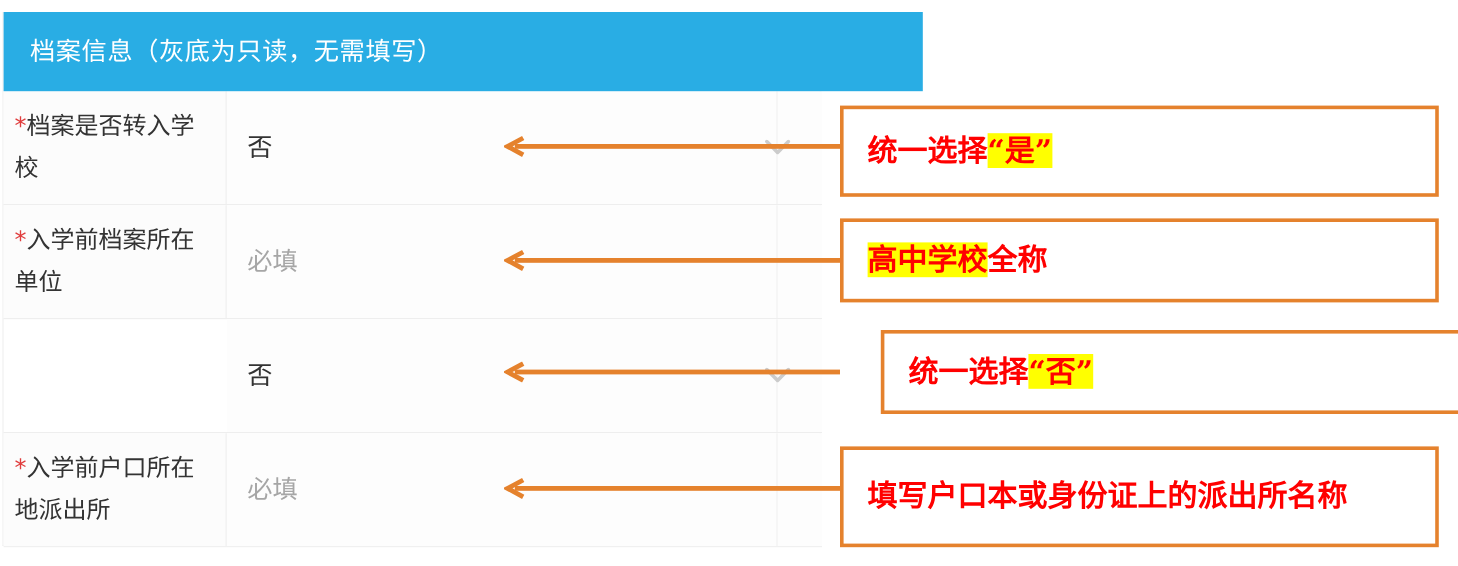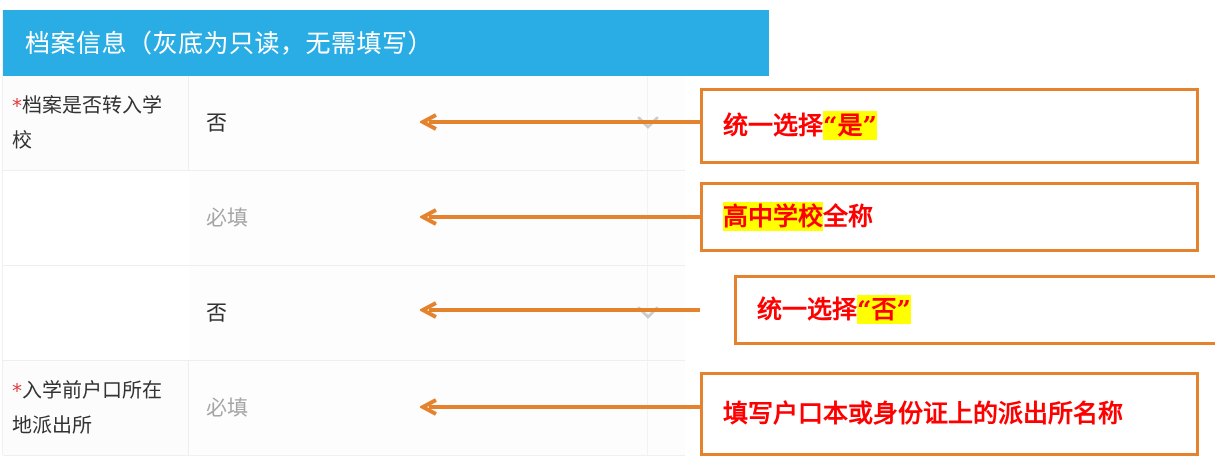--- a/index.html
+++ b/index.html
@@ -37,21 +37,21 @@
     width: 766px;
     height: 66px;
     background: #29ADE4;
     box-sizing: border-box;
     display: flex;
     align-items: center;
     z-index: 2;
   }
   #table-header .title {
     color: #ffffff;
-    font-size: 25px;
+    font-size: 21px;
     line-height: 1;
     padding-left: 22px;
     letter-spacing: 0.5px;
     white-space: nowrap;
   }
 
   .form-row {
     position: absolute;
     left: 0;
     width: 682px;
@@ -195,20 +195,23 @@
       <span class="inner-div"></span>
       <span class="chevron">
         <svg width="22" height="14" viewBox="0 0 22 14" xmlns="http://www.w3.org/2000/svg">
           <path d="M2 2 L11 11 L20 2" fill="none" stroke="#c4c4c4" stroke-width="3" stroke-linecap="round" stroke-linejoin="round"></path>
         </svg>
       </span>
     </div>
   </div>
 
   <div class="form-row r1">
+    <div class="cell-label">
+      <span class="label-text"><span class="req">*</span><span>入学前档案所在单位</span></span>
+    </div>
     <div class="cell-value">
       <span class="val placeholder">必填</span>
       <span class="inner-div"></span>
     </div>
   </div>
 
   <div class="form-row r2">
     <div class="cell-value">
       <span class="val">否</span>
       <span class="inner-div"></span>

